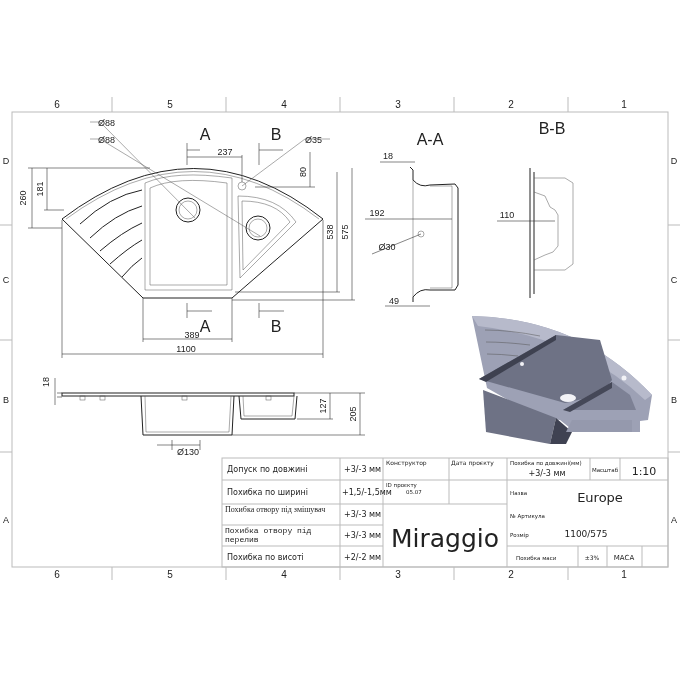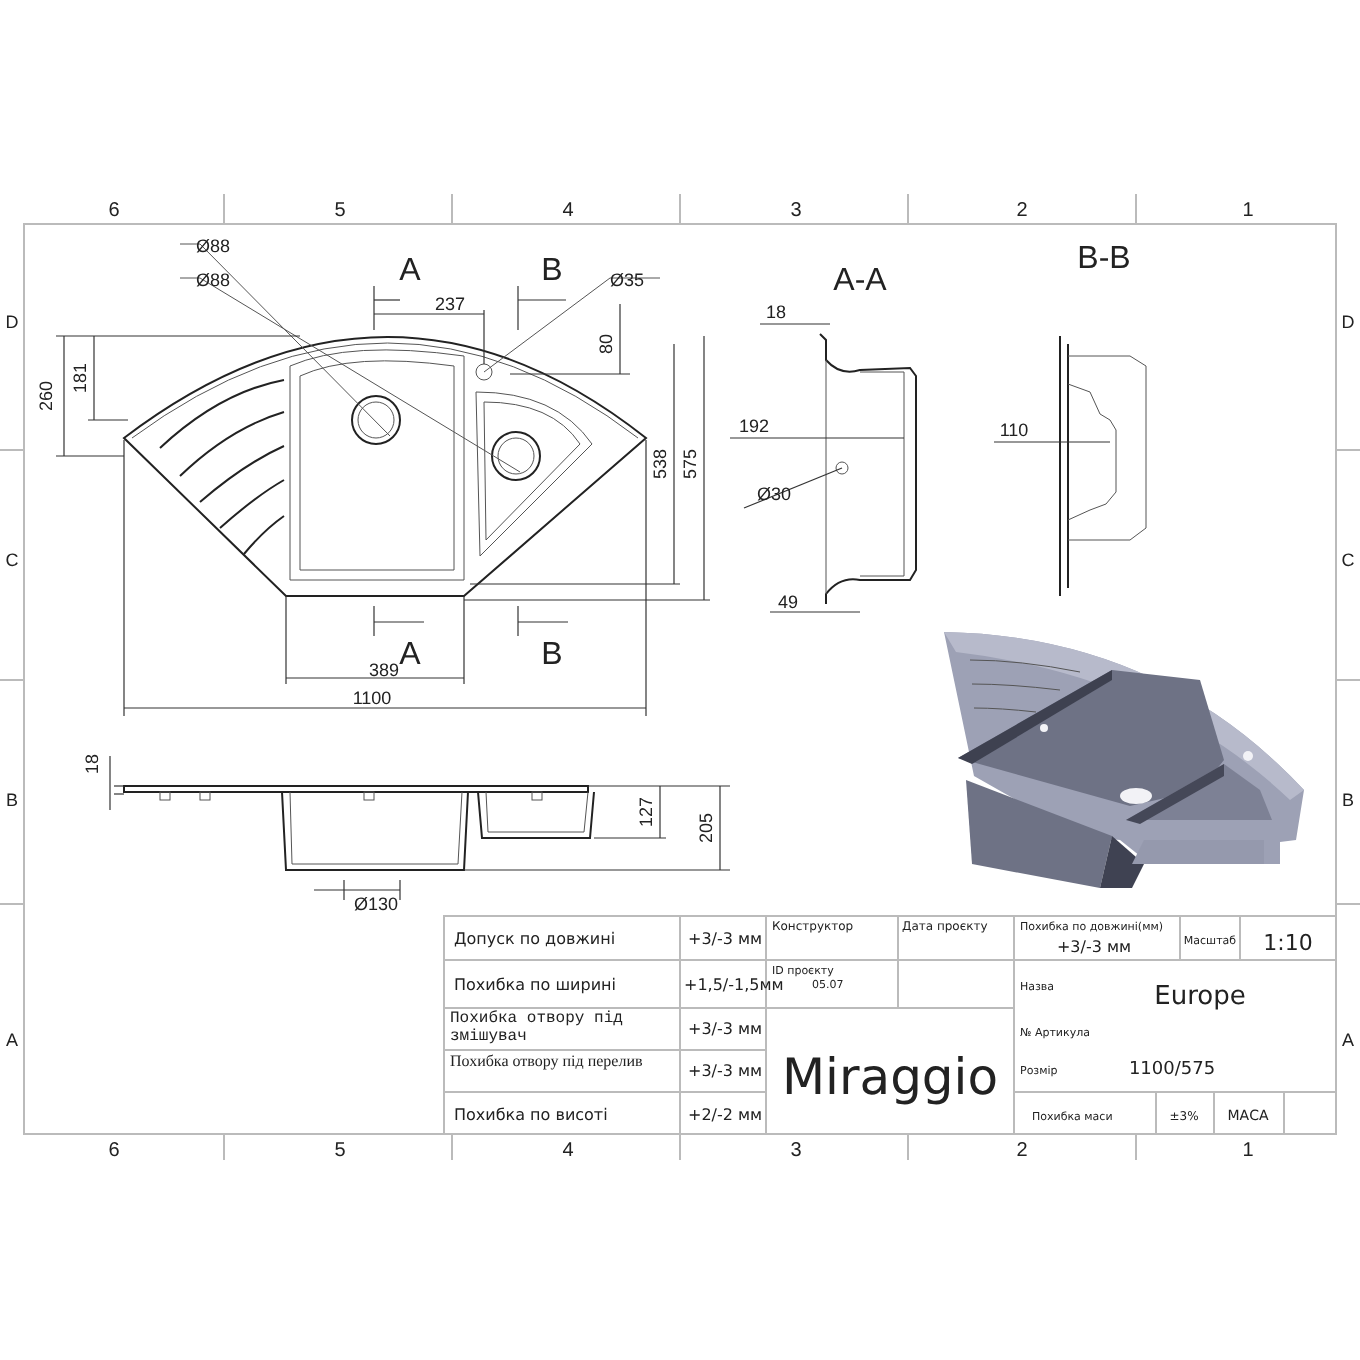--- a/index.html
+++ b/index.html
@@ -235,25 +235,25 @@
     <line x1="578" y1="546" x2="578" y2="567"></line>
     <line x1="607" y1="546" x2="607" y2="567"></line>
     <line x1="642" y1="546" x2="642" y2="567"></line>
   </g>
 
   <text class="tb" x="227" y="472" font-size="8">Допуск по довжині</text>
   <text class="tb" x="344" y="472" font-size="8">+3/-3 мм</text>
   <text class="tb" x="227" y="495" font-size="8">Похибка по ширині</text>
   <text class="tb" x="342" y="495" font-size="8">+1,5/-1,5мм</text>
   <foreignObject x="225" y="505" width="114" height="20">
-    <div xmlns="http://www.w3.org/1999/xhtml" style="font-family:Liberation Mono, monospace;font-size:8px;line-height:9px;color:#222;">Похибка отвору під змішувач</div>
+    <div xmlns="http://www.w3.org/1999/xhtml" style="font-family:Liberation Serif, serif;font-size:8px;line-height:9px;color:#222;">Похибка отвору під змішувач</div>
   </foreignObject>
   <text class="tb" x="344" y="517" font-size="8">+3/-3 мм</text>
   <foreignObject x="225" y="526" width="100" height="20">
-    <div xmlns="http://www.w3.org/1999/xhtml" style="font-family:Liberation Serif, serif;font-size:8px;line-height:9px;color:#222;">Похибка отвору під перелив</div>
+    <div xmlns="http://www.w3.org/1999/xhtml" style="font-family:Liberation Mono, monospace;font-size:8px;line-height:9px;color:#222;">Похибка отвору під перелив</div>
   </foreignObject>
   <text class="tb" x="344" y="538" font-size="8">+3/-3 мм</text>
   <text class="tb" x="227" y="560" font-size="8">Похибка по висоті</text>
   <text class="tb" x="344" y="560" font-size="8">+2/-2 мм</text>
 
   <text class="tb" x="386" y="465" font-size="6">Конструктор</text>
   <text class="tb" x="451" y="465" font-size="6">Дата проєкту</text>
   <text class="tb" x="386" y="487" font-size="5.5">ID проєкту</text>
   <text class="tb" x="406" y="494" font-size="5.5">05.07</text>
   <text class="tb" x="445" y="547" font-size="25" text-anchor="middle">Miraggio</text>

